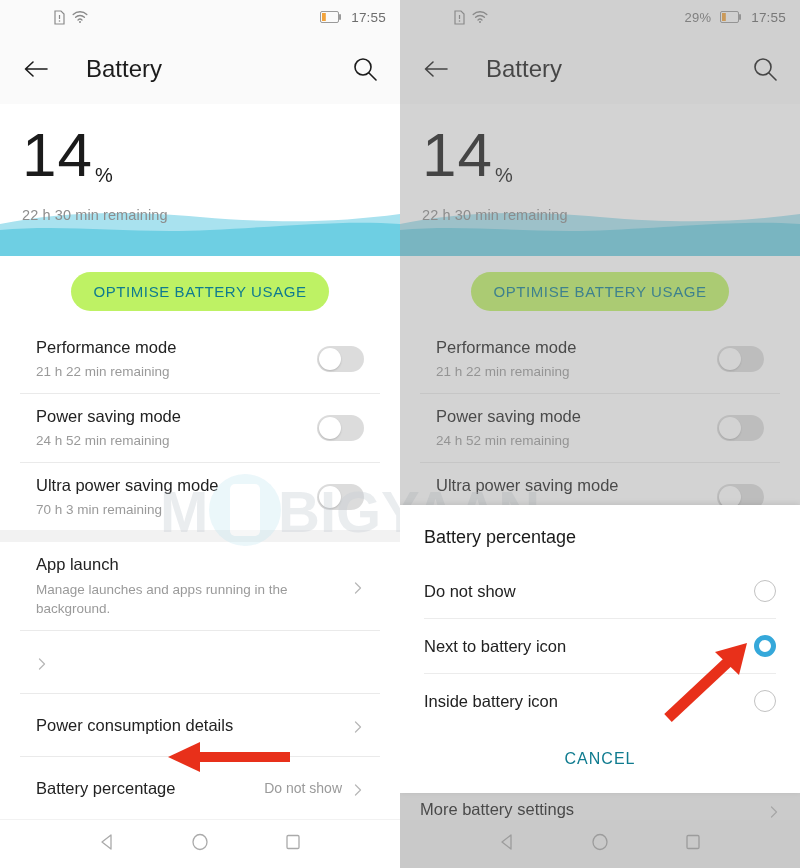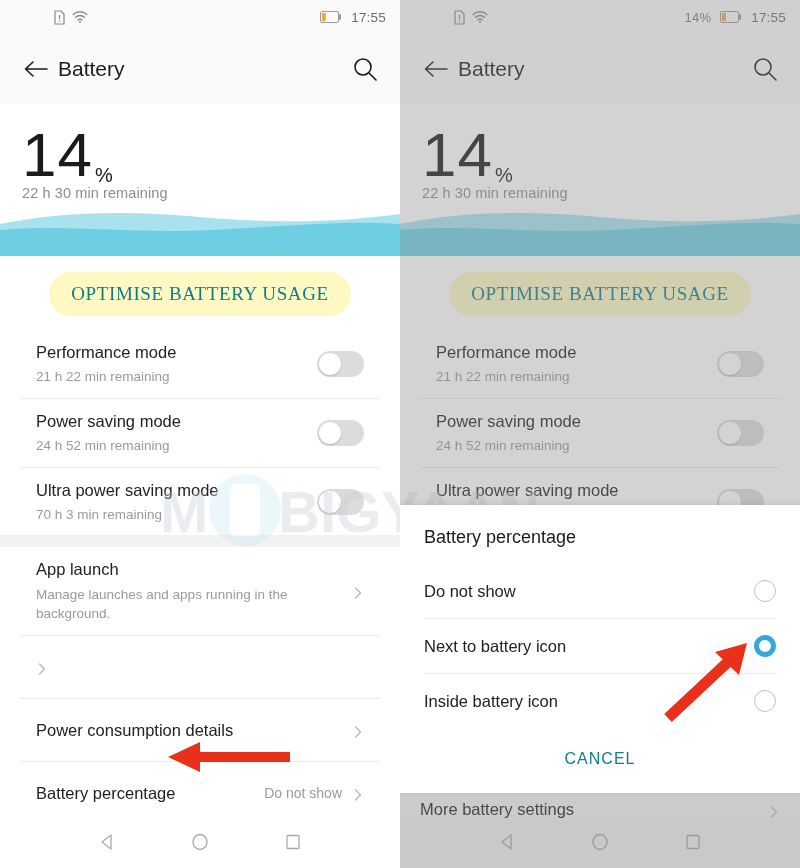--- a/index.html
+++ b/index.html
@@ -36,39 +36,39 @@
 
   .clock { font-size:13.5px; color:#6d6d6d; letter-spacing:.2px; }
 
   
   .appbar {
     height:70px; display:flex; align-items:center;
     padding:0 20px; background:#fafafa; position:relative; z-index:5;
   }
   .back-btn { width:30px; height:30px; display:flex; align-items:center; justify-content:center; cursor:pointer; }
   .appbar-title {
-    font-size:21px; color:#1c1c1c; margin-left:8px; font-weight:400;
+    font-size:24px; color:#1c1c1c; margin-left:36px; font-weight:400;
   }
   .search-btn { margin-left:auto; width:30px; height:30px; display:flex; align-items:center; justify-content:center; cursor:pointer; }
 
   
   .hero { position:relative; background:#ffffff; height:152px; overflow:hidden; }
   .hero-inner { padding:22px 0 0 22px; position:relative; z-index:3; }
   .big-pct { display:flex; align-items:flex-end; line-height:1; }
   .big-num { font-size:62px; font-weight:300; color:#1b1b1b; letter-spacing:1px; line-height:.95; }
   .pct-sign { font-size:20px; color:#1b1b1b; font-weight:300; margin-top:30px; margin-left:2px; }
-  .remaining { font-size:14.5px; color:#8d8d8d; margin-top:0; letter-spacing:.1px; }
+  .remaining { font-size:14.5px; color:#8d8d8d; margin-top:22px; letter-spacing:.1px; }
   .wave { position:absolute; left:0; bottom:0; width:100%; height:58px; z-index:1; }
 
   
   .optimise-wrap { background:#fff; padding:16px 0 14px 0; display:flex; justify-content:center; }
   .optimise-btn {
-    background:#fef9c3; color:#0f7b8f; font-size:19px; letter-spacing:.6px;
+    background:#bef264; color:#0f7b8f; font-size:15px; letter-spacing:.6px;
     padding:11px 22px; border-radius:22px; border:none; cursor:pointer;
-    font-family:Liberation Serif, serif;
+    font-family:Liberation Sans, sans-serif;
   }
 
   
   .list { background:#fff; }
   .row {
     display:flex; align-items:center; padding:0 36px; position:relative;
     min-height:62px; cursor:pointer; background:#fff;
   }
   .row-text { flex:1; padding:11px 0; }
   .row-title { font-size:16.5px; color:#222; line-height:1.35; }
@@ -327,21 +327,21 @@
         <span class="wifi-icon">
           <svg width="16" height="14" viewBox="0 0 16 14">
               <path d="M1.2 4.4a10 10 0 0 1 13.6 0" fill="none" stroke="#8a8a8a" stroke-width="1.4" stroke-linecap="round"></path>
               <path d="M3.6 7.2a6.4 6.4 0 0 1 8.8 0" fill="none" stroke="#8a8a8a" stroke-width="1.4" stroke-linecap="round"></path>
               <path d="M6 10a2.9 2.9 0 0 1 4 0" fill="none" stroke="#8a8a8a" stroke-width="1.3" stroke-linecap="round"></path>
               <circle cx="8" cy="12" r="1" fill="#8a8a8a"></circle>
             </svg>
         </span>
       </div>
       <div class="sb-right">
-        <span class="sb-pct">14%</span>
+        <span class="sb-pct">29%</span>
         <span class="batt-icon">
           <svg width="22" height="12" viewBox="0 0 22 12">
               <rect x="0.5" y="0.5" width="18" height="11" rx="1.5" fill="none" stroke="#9a9a9a" stroke-width="1"></rect>
               <rect x="2" y="2" width="3.8" height="8" fill="#f2a33c"></rect>
               <path d="M20 4v4" stroke="#9a9a9a" stroke-width="2" stroke-linecap="round"></path>
             </svg>
         </span>
         <span class="clock">17:55</span>
       </div>
     </div>

